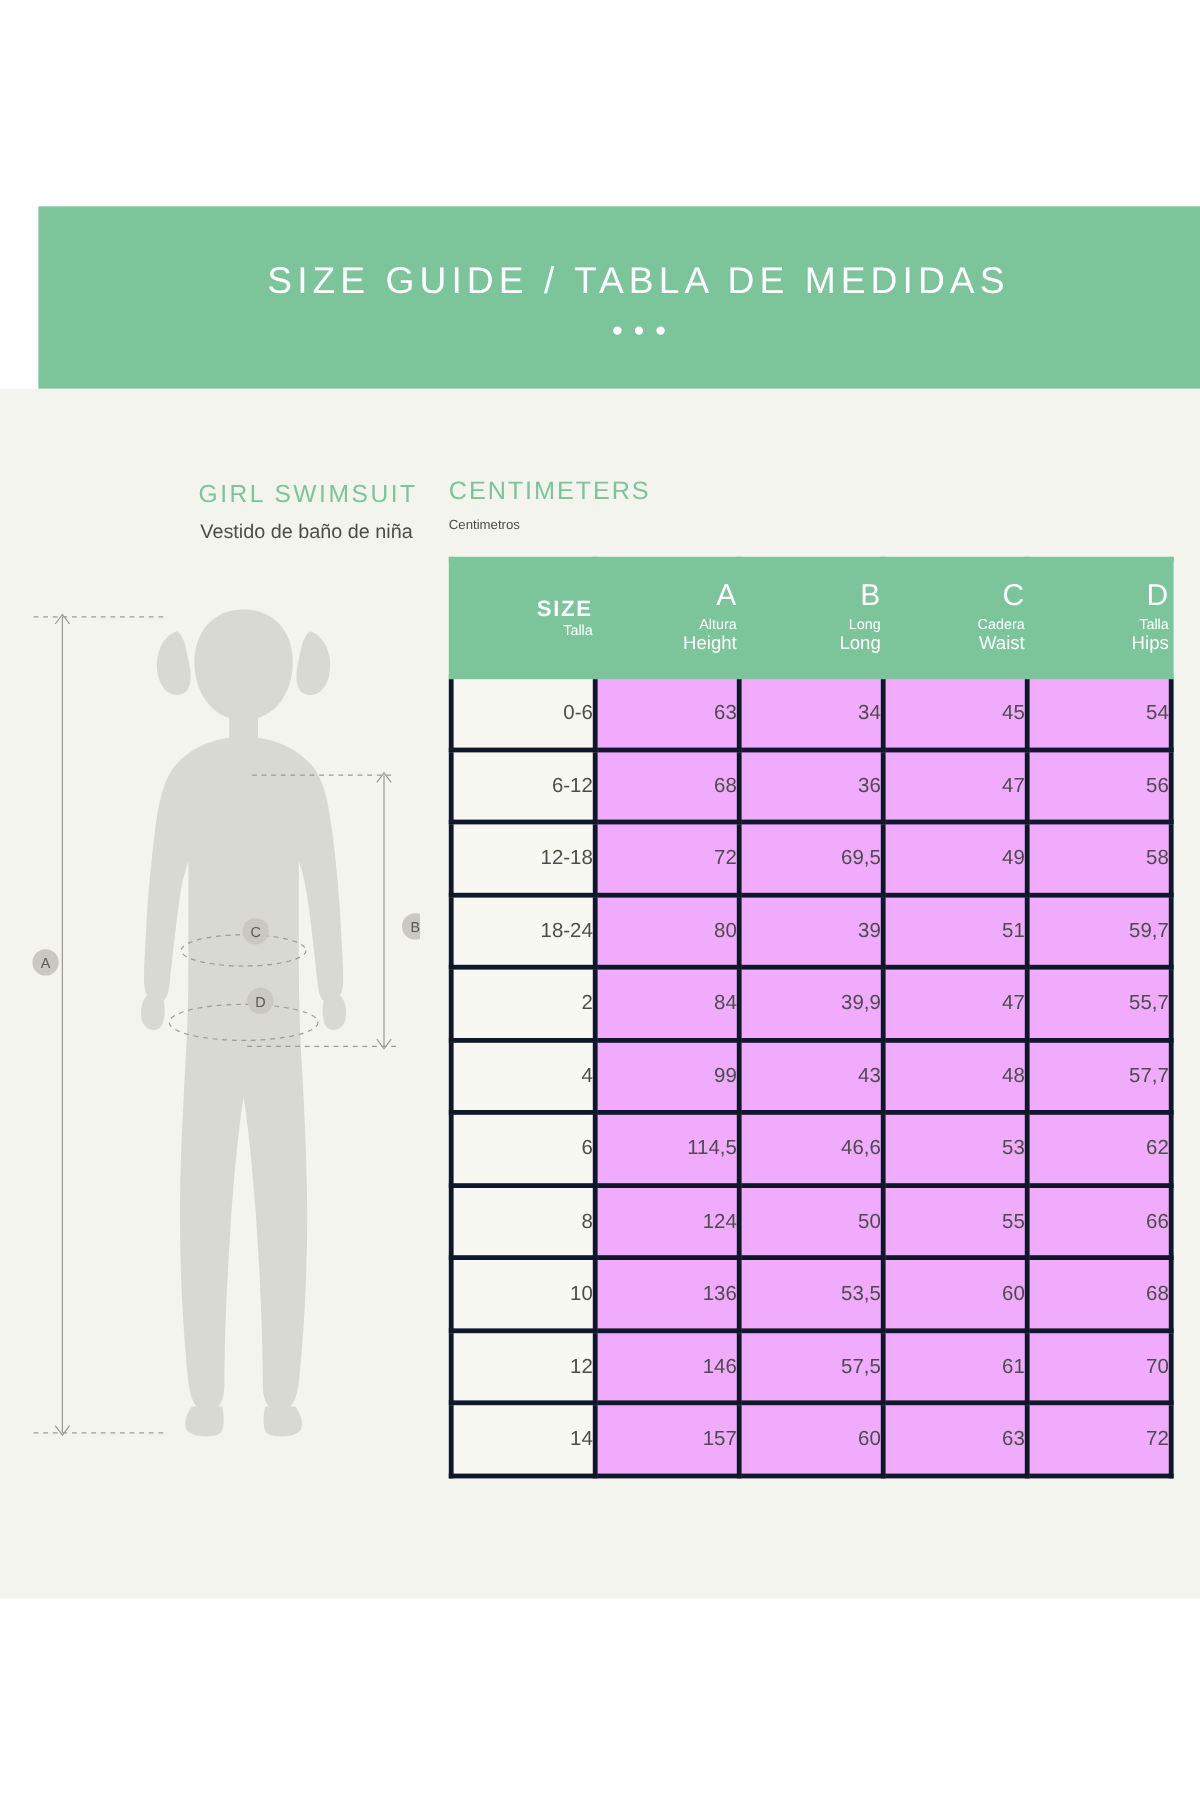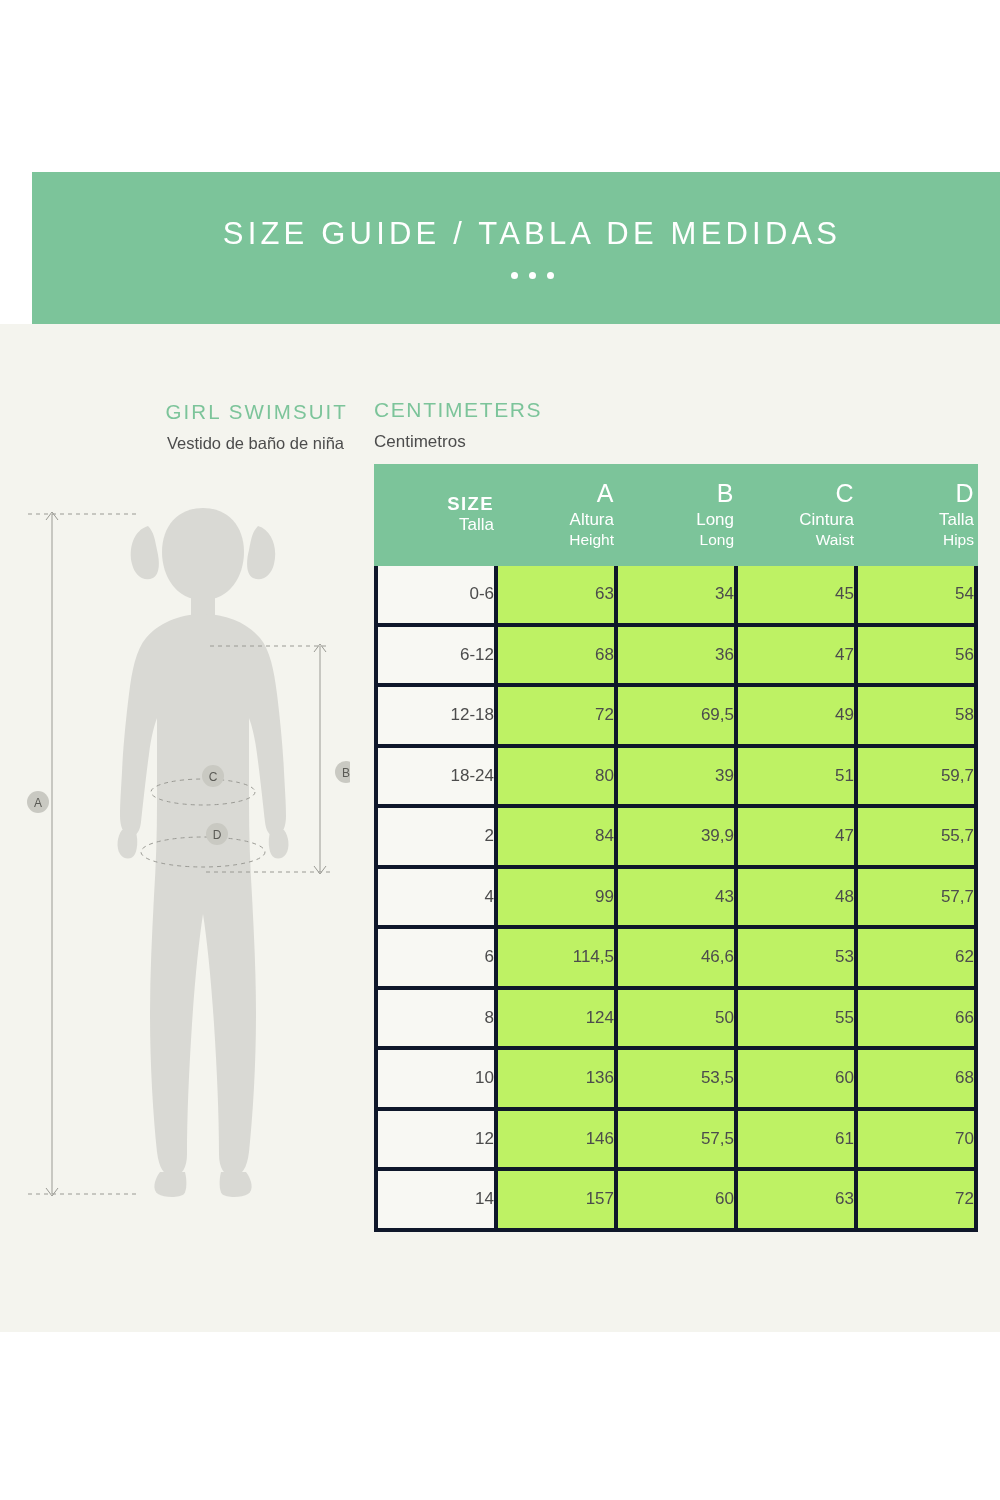--- a/index.html
+++ b/index.html
@@ -106,21 +106,21 @@
   }
   .units-title {
     color: #7cc49a;
     font-size: 21px;
     letter-spacing: 1.6px;
     font-weight: 400;
     margin: 0 0 10px 0;
   }
   .units-sub {
     color: #4c4c4c;
-    font-size: 17px;
+    font-size: 11px;
     font-weight: 400;
     margin: 0;
   }
   
   .size-table {
     position: absolute;
     left: 374px;
     top: 140px;
     width: 600px;
     border-collapse: collapse;
@@ -142,38 +142,38 @@
   }
   .size-table thead th .letter {
     display: block;
     font-size: 25px;
     line-height: 1.05;
     letter-spacing: 0.5px;
     margin-bottom: 4px;
   }
   .size-table thead th .l1 {
     display: block;
-    font-size: 17px;
+    font-size: 12px;
     line-height: 1.22;
   }
   .size-table thead th .l2 {
     display: block;
     font-size: 15.5px;
     line-height: 1.22;
   }
   .size-table thead th.size-head .letter {
     font-size: 18.5px;
     letter-spacing: 1.4px;
     font-weight: 700;
     margin-bottom: 2px;
   }
   .size-table tbody td {
     height: 56.5px;
     font-size: 17px;
-    background: #bef264;
+    background: #f0abfc;
     padding: 0;
   }
   .size-table tbody td.size-cell {
     background: #f8f8f3;
   }
 </style>
 </head>
 <body>
 
 <div class="page">
@@ -311,21 +311,21 @@
             <span class="l1">Altura</span>
             <span class="l2">Height</span>
           </th>
           <th>
             <span class="letter">B</span>
             <span class="l1">Long</span>
             <span class="l2">Long</span>
           </th>
           <th>
             <span class="letter">C</span>
-            <span class="l1">Cintura</span>
+            <span class="l1">Cadera</span>
             <span class="l2">Waist</span>
           </th>
           <th>
             <span class="letter">D</span>
             <span class="l1">Talla</span>
             <span class="l2">Hips</span>
           </th>
         </tr>
       </thead>
       <tbody>

